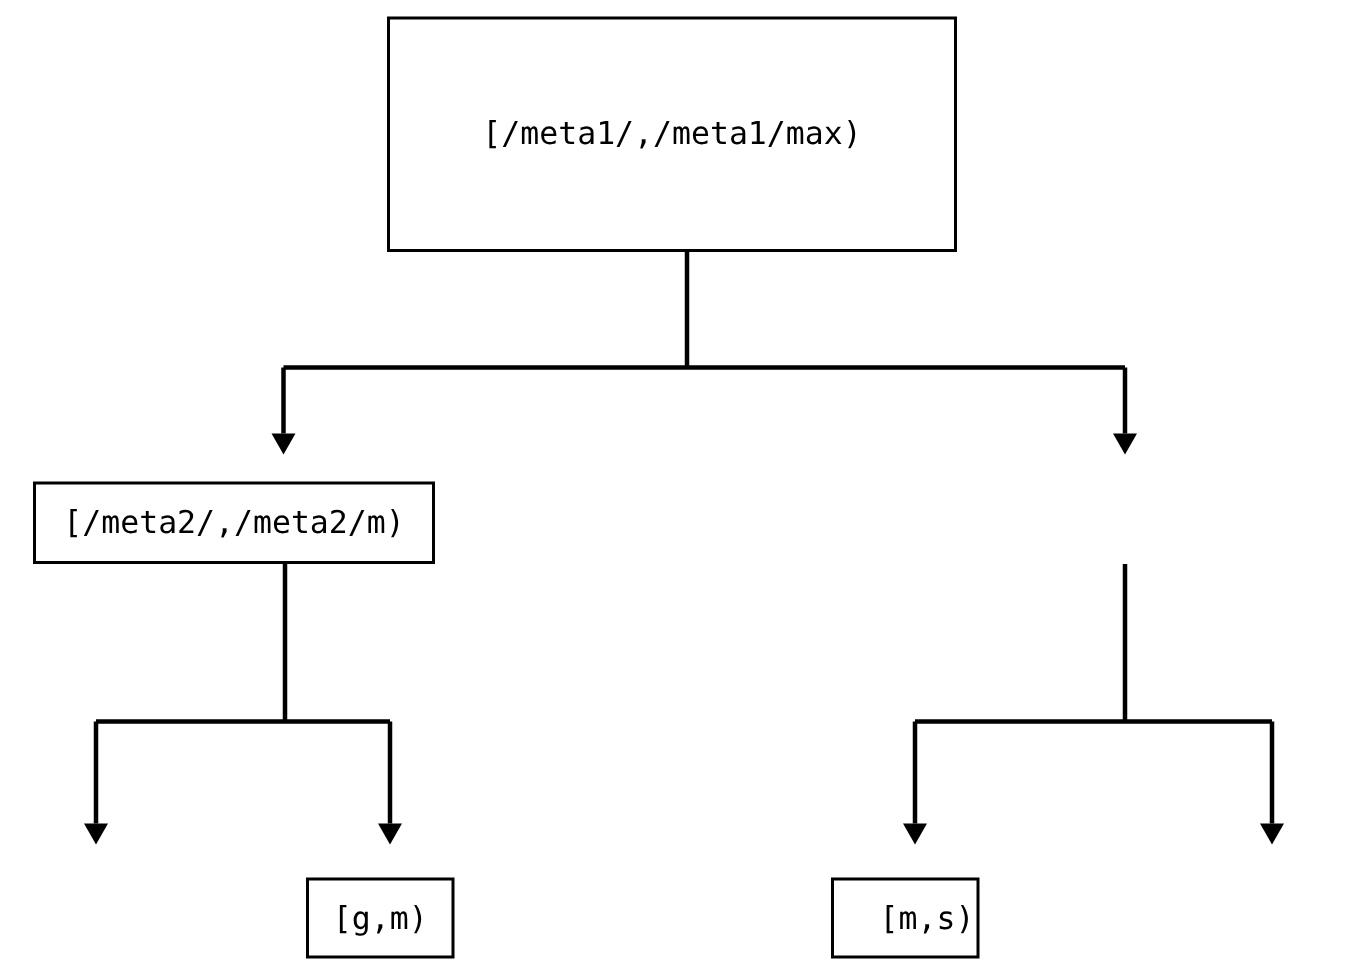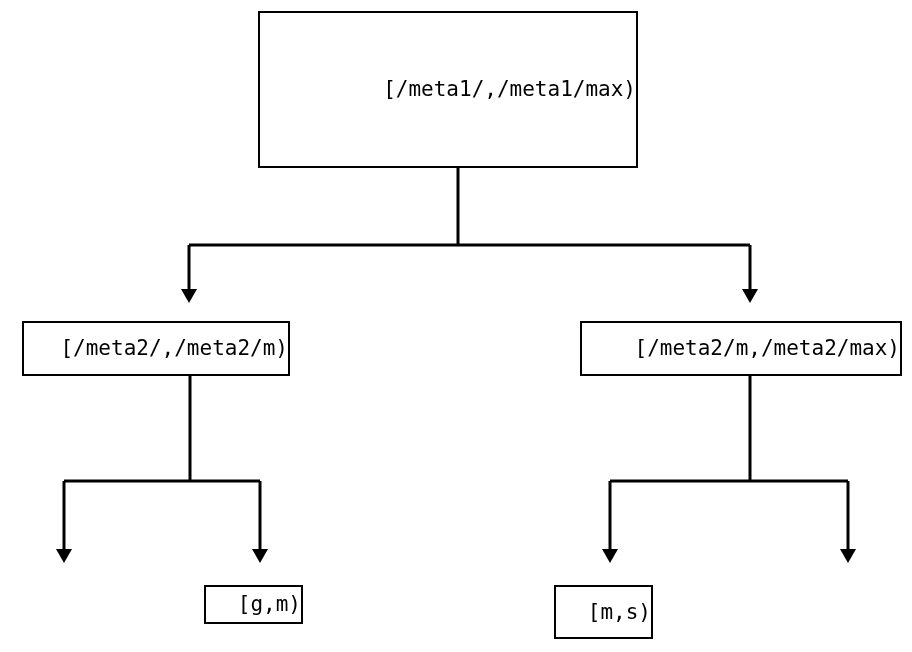--- a/index.html
+++ b/index.html
@@ -26,21 +26,21 @@
     height: 652px;
     pointer-events: none;
   }
   .node-box {
     position: absolute;
     box-sizing: border-box;
     background: #ffffff;
     border: 2px solid #000000;
     display: flex;
     align-items: center;
-    justify-content: flex-end;
+    justify-content: center;
     text-align: center;
   }
   .node-label {
     font-family: "DejaVu Sans Mono", "Liberation Mono", monospace;
     color: #000000;
     font-size: 21px;
     line-height: 1;
     letter-spacing: 0px;
     white-space: pre;
   }
@@ -68,21 +68,21 @@
   #node-leaf-ag {
     left: 8px;
     top: 585px;
     width: 99px;
     height: 54px;
   }
   #node-leaf-gm {
     left: 204px;
     top: 585px;
     width: 99px;
-    height: 39px;
+    height: 54px;
   }
   #node-leaf-ms {
     left: 554px;
     top: 585px;
     width: 99px;
     height: 54px;
     padding-left: 29px;
   }
   #node-leaf-smax {
     left: 777px;
@@ -133,23 +133,20 @@
   </svg>
 
   <div class="node-box" id="node-root">
     <span class="node-label">[/meta1/,/meta1/max)</span>
   </div>
 
   <div class="node-box" id="node-meta2-low">
     <span class="node-label">[/meta2/,/meta2/m)</span>
   </div>
 
-  <div class="node-box" id="node-meta2-high">
-    <span class="node-label">[/meta2/m,/meta2/max)</span>
-  </div>
 
 
   <div class="node-box" id="node-leaf-gm">
     <span class="node-label">[g,m)</span>
   </div>
 
   <div class="node-box" id="node-leaf-ms">
     <span class="node-label">[m,s)</span>
   </div>
 

